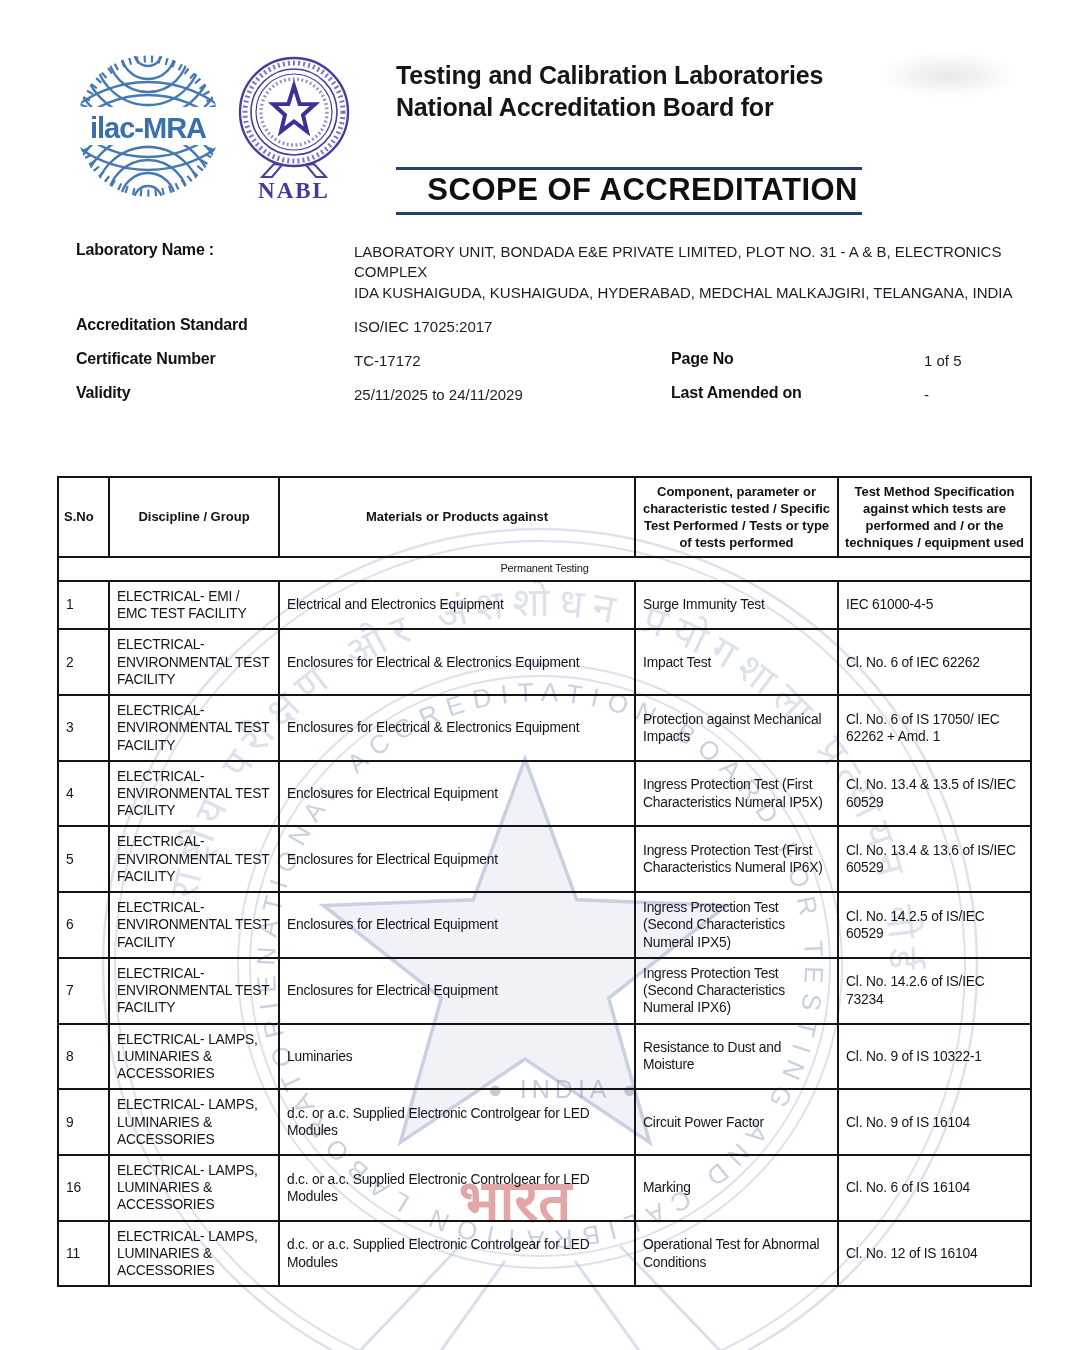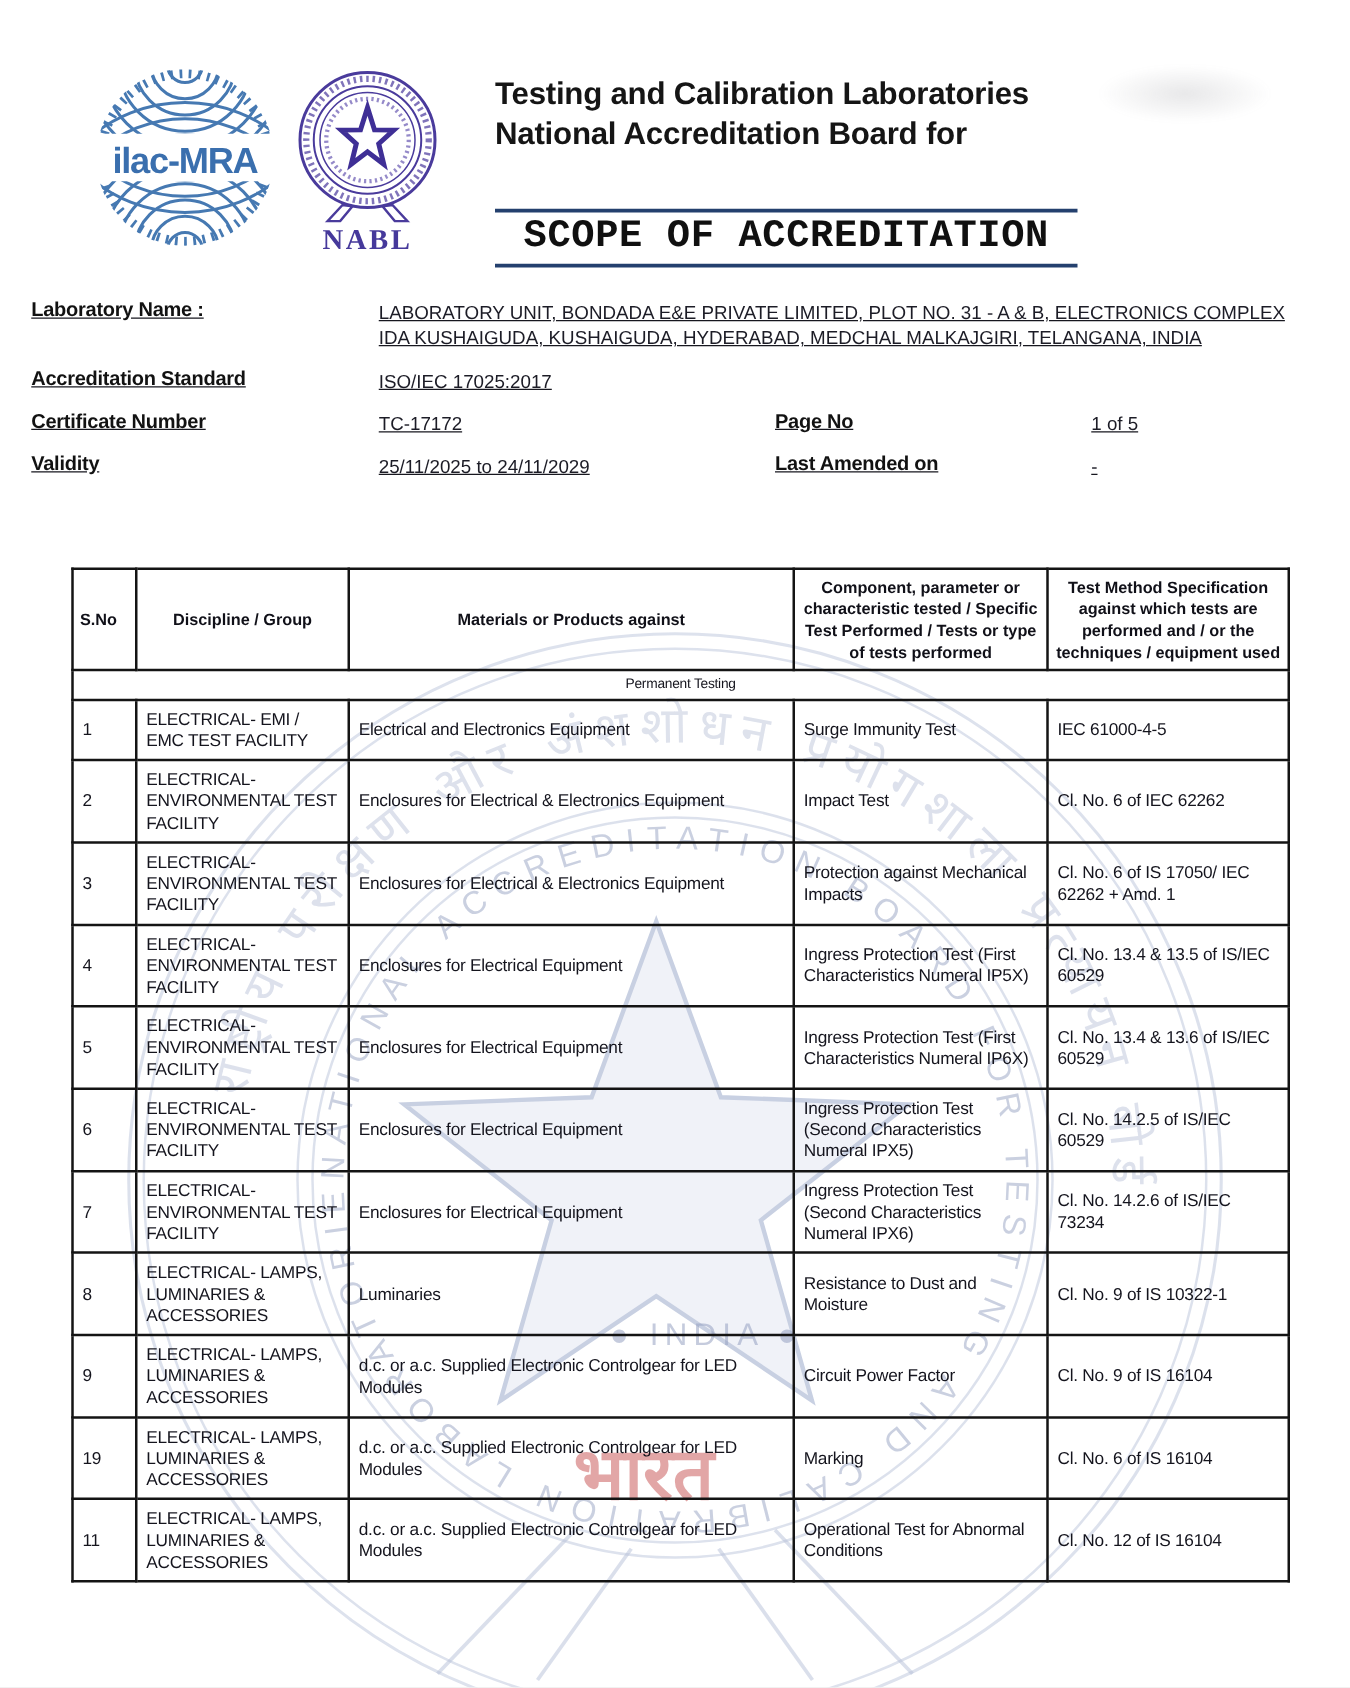--- a/index.html
+++ b/index.html
@@ -18,39 +18,39 @@
     font-family:"Liberation Serif","DejaVu Serif",serif;
     font-weight:bold; font-size:23px; letter-spacing:2px; color:#46399b;
     margin-top:-4px;
   }
   .title-block { margin-left:46px; width:470px; }
   .org-name {
     font-size:25px; font-weight:bold; line-height:1.26; color:#151515;
     letter-spacing:-0.2px; margin-top:8px;
   }
   .scope-box {
-    margin-top:44px; width:466px; text-align:center;
+    margin-top:44px; width:466px; text-align:right;
     border-top:3px solid #24406e; border-bottom:3px solid #24406e;
     padding:2px 4px 4px 4px;
-    font-family:Liberation Mono, monospace;
+    font-family:Liberation Sans, sans-serif;
     font-weight:bold; font-size:31px; letter-spacing:0.5px; color:#101010;
     white-space:nowrap;
   }
   .smudge {
     position:absolute; top:52px; right:62px; width:140px; height:46px;
     background:radial-gradient(ellipse at center, rgba(110,110,118,0.16), transparent 70%);
     filter:blur(2px);
   }
   
   .info {
     position:relative; z-index:2;
-    margin:26px 0 0 0; padding-left:25px;
+    margin:26px 0 0 0; padding-left:76px;
     display:grid;
     grid-template-columns:278px 317px 253px 1fr;
-    row-gap:13px; font-size:15px;text-decoration:underline;
+    row-gap:13px; font-size:15px;
   }
   .info .lbl { font-weight:bold; font-size:16px; color:#121212; letter-spacing:-0.2px; }
   .info .val { color:#1c1c26; line-height:1.35; padding-top:1px; }
   .span3 { grid-column:2 / 5; padding-right:40px; }
   
   .table-wrap { position:relative; margin:70px 0 0 57px; width:973px; }
   table.scope {
     position:relative; z-index:1;
     width:973px; border-collapse:collapse; table-layout:fixed;
     background:transparent;
@@ -270,21 +270,21 @@
             <td>Cl. No. 9 of IS 10322-1</td>
           </tr>
           <tr>
             <td class="sno">9</td>
             <td class="caps">ELECTRICAL- LAMPS, LUMINARIES &amp; ACCESSORIES</td>
             <td>d.c. or a.c. Supplied Electronic Controlgear for LED Modules</td>
             <td>Circuit Power Factor</td>
             <td>Cl. No. 9 of IS 16104</td>
           </tr>
           <tr>
-            <td class="sno">19</td>
+            <td class="sno">16</td>
             <td class="caps">ELECTRICAL- LAMPS, LUMINARIES &amp; ACCESSORIES</td>
             <td>d.c. or a.c. Supplied Electronic Controlgear for LED Modules</td>
             <td>Marking</td>
             <td>Cl. No. 6 of IS 16104</td>
           </tr>
           <tr>
             <td class="sno">11</td>
             <td class="caps">ELECTRICAL- LAMPS, LUMINARIES &amp; ACCESSORIES</td>
             <td>d.c. or a.c. Supplied Electronic Controlgear for LED Modules</td>
             <td>Operational Test for Abnormal Conditions</td>

